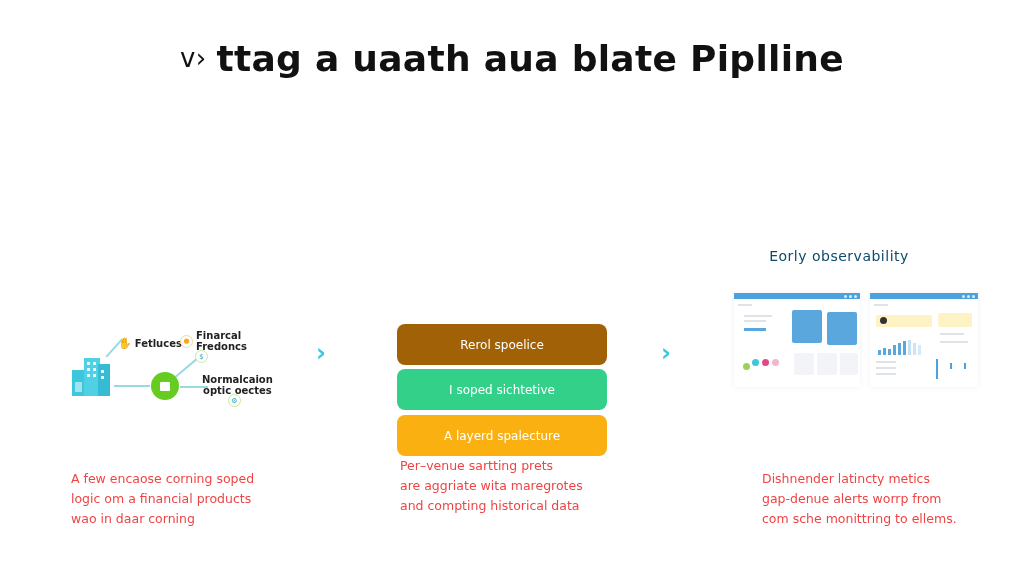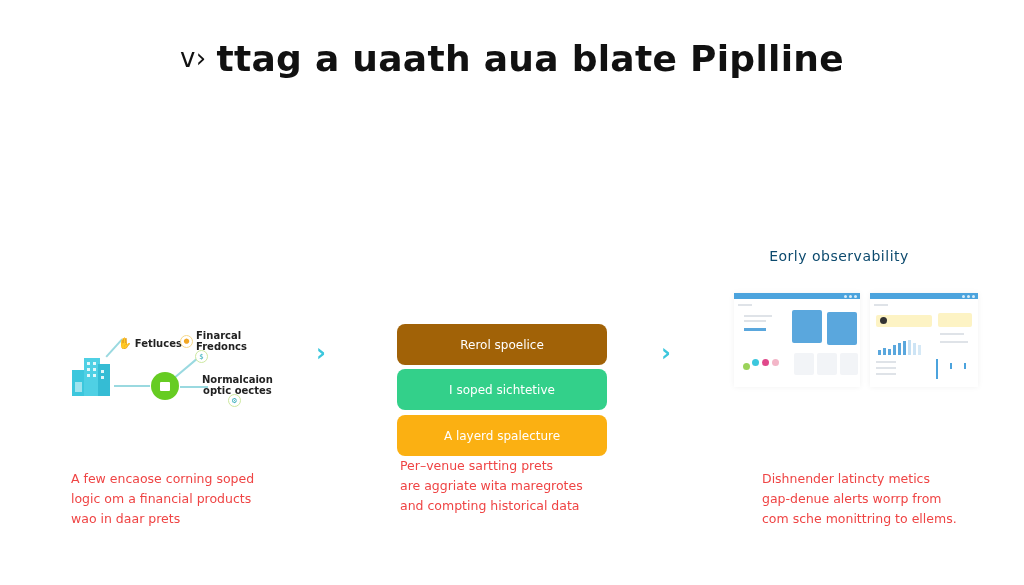--- a/index.html
+++ b/index.html
@@ -96,21 +96,21 @@
   <div class="node" style="left:140px; top:52px; flex-direction:column; align-items:center;">
     <span>Normalcaion</span>
     <span>optic oectes</span>
   </div>
   <div class="small-ring" style="left:166px; top:72px;">⚙</div>
 </div>
 
 <div class="desc" style="left:71px; top:469px;">
   <div>A few encaose corning soped</div>
   <div>logic om a financial products</div>
-  <div>wao in daar prets</div>
+  <div>wao in daar corning</div>
 </div>
 
 <div class="arrow" style="left:316px; top:339px;">›</div>
 
 <div class="layer" style="top:324px; background:#a16207;">
   <span>Rerol spoelice</span>
 </div>
 <div class="layer" style="top:369px; background:#33d08a;">
   <span>I soped sichtetive</span>
 </div>

